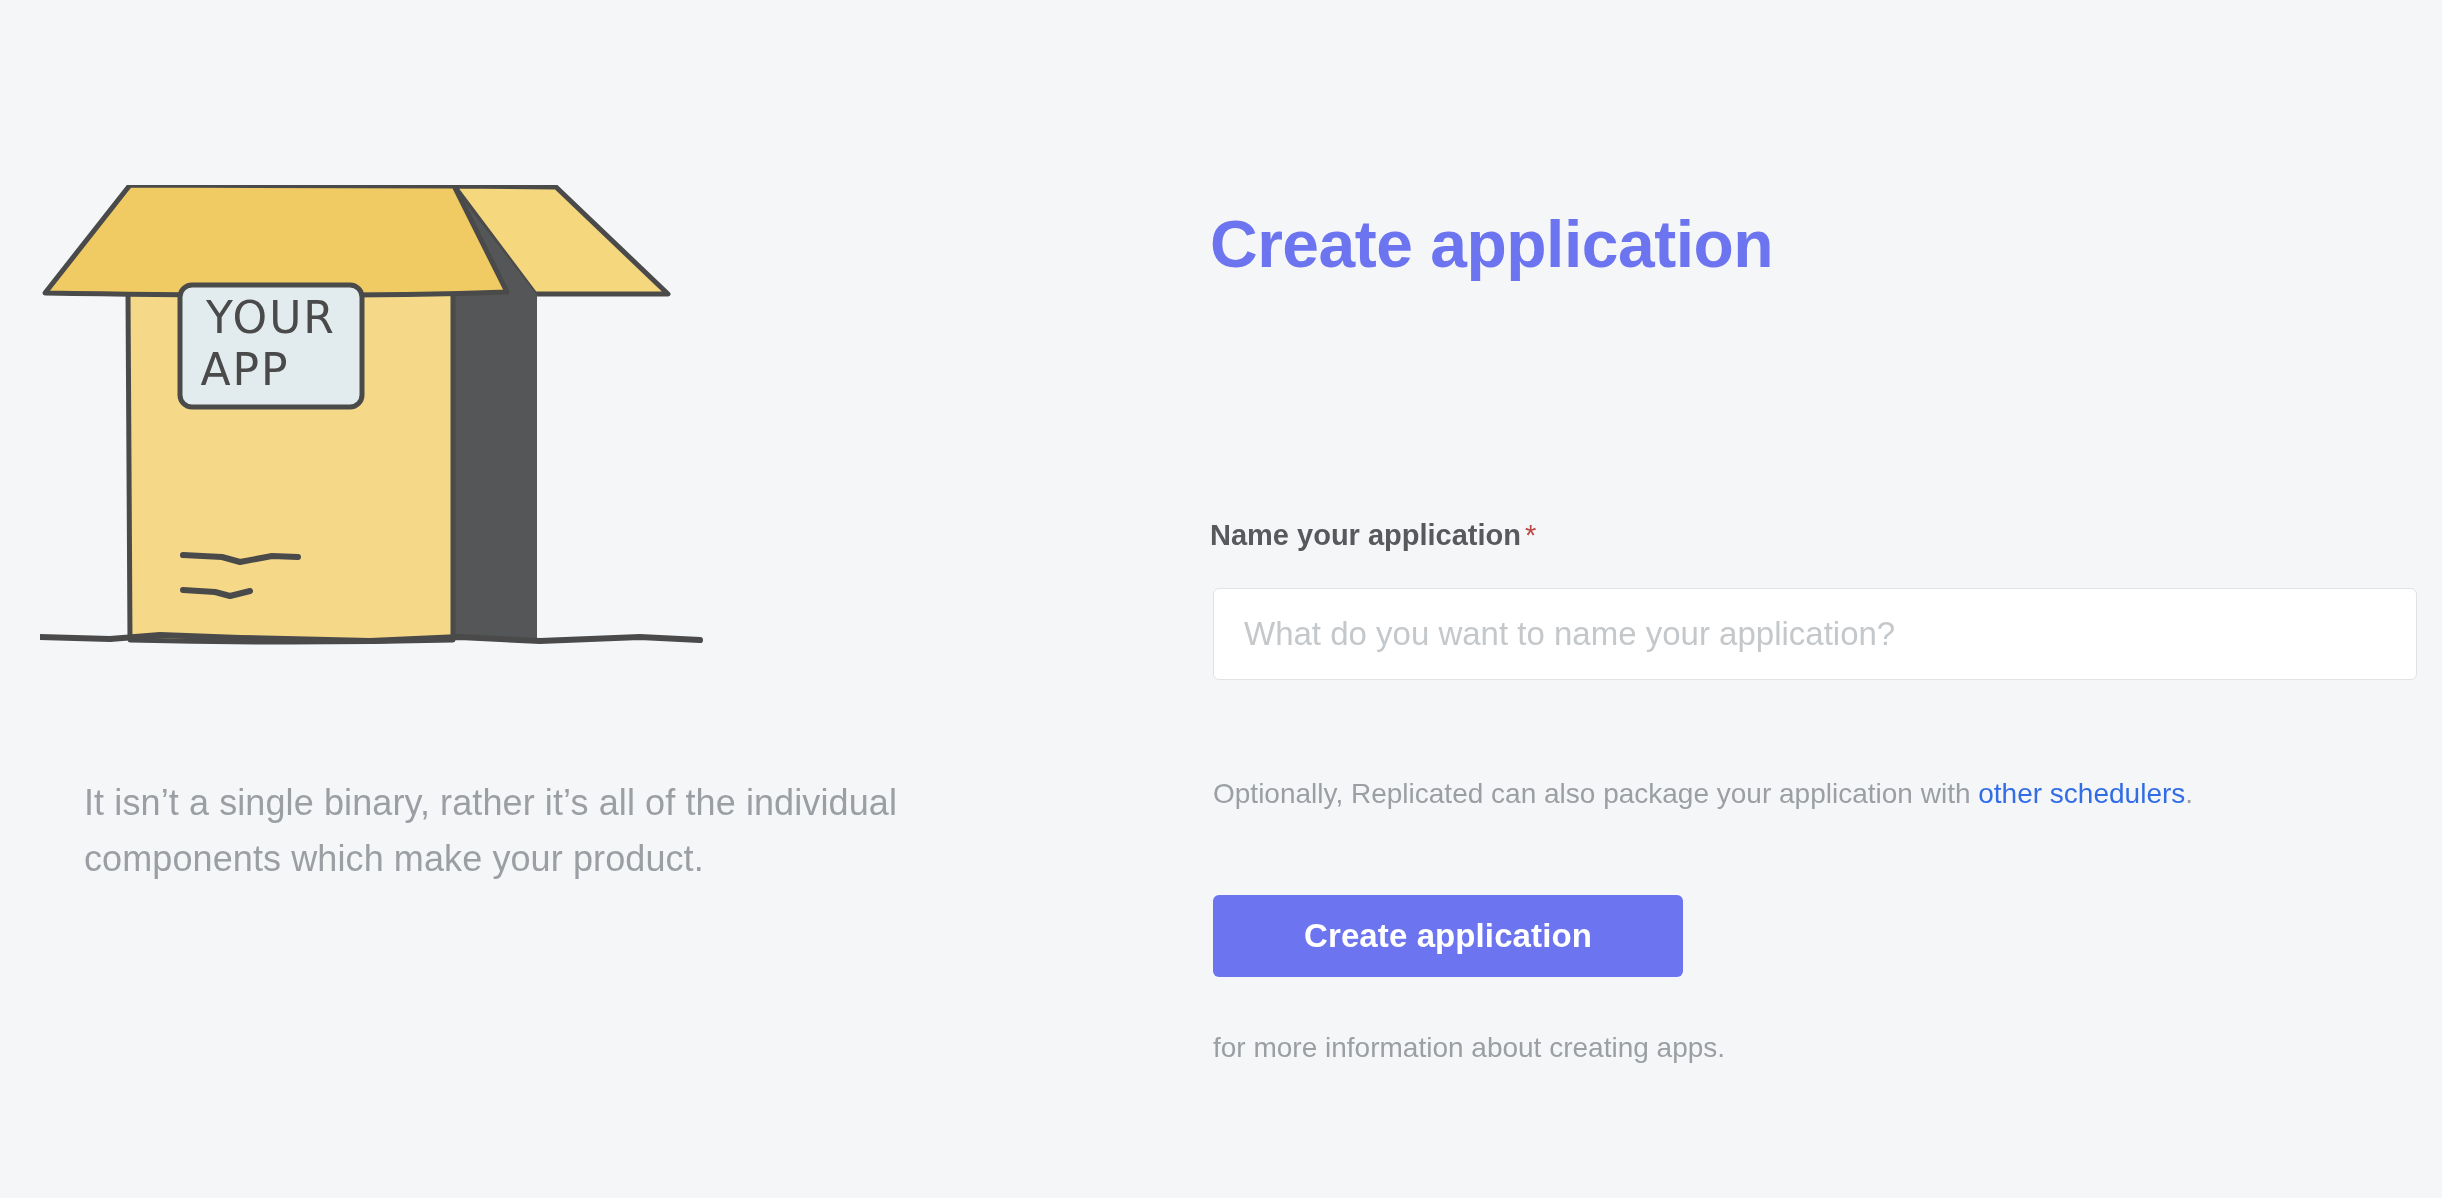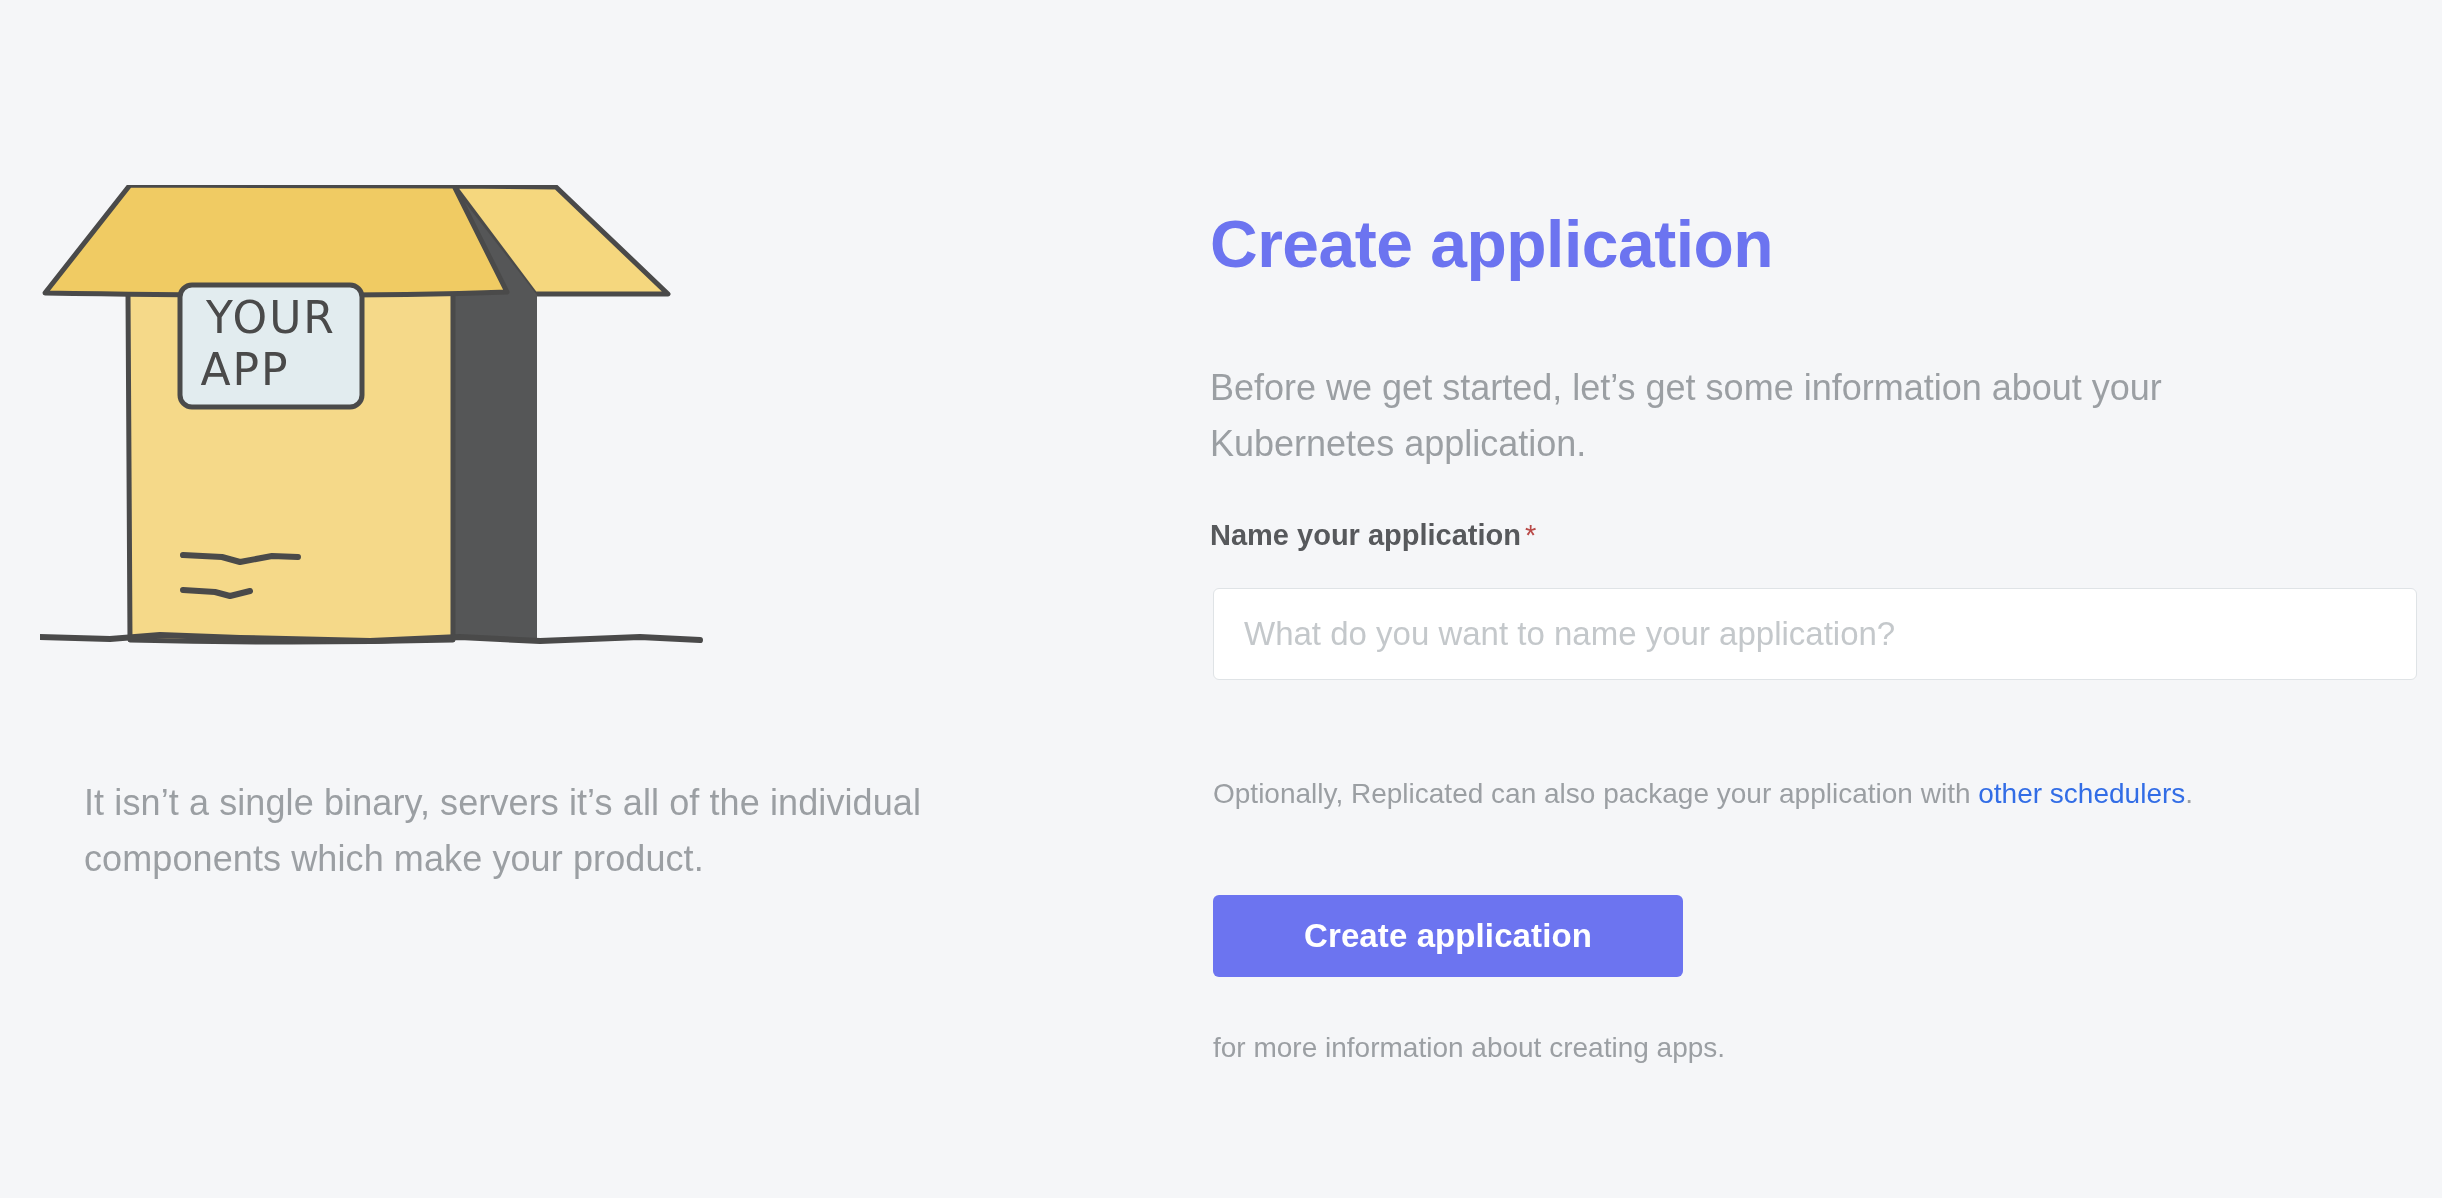--- a/index.html
+++ b/index.html
@@ -192,30 +192,29 @@
 
           <path d="M 0 452 L 70 454 L 120 450 L 200 453 L 330 456 L 420 452 L 500 456 L 600 452 L 660 455" stroke="#4a4a4a" stroke-width="6" fill="none"></path>
         </g>
 
         <text x="231" y="148" text-anchor="middle" font-family="DejaVu Sans, sans-serif" font-size="44" fill="#4a4a4a" letter-spacing="2">YOUR</text>
         <text x="205" y="200" text-anchor="middle" font-family="DejaVu Sans, sans-serif" font-size="44" fill="#4a4a4a" letter-spacing="2">APP</text>
       </svg>
     </div>
 
     <div class="left-text">
-      <p class="left-para">It isn’t a single binary, servers it’s all of the individual components which make your product.</p>
+      <p class="left-para">It isn’t a single binary, rather it’s all of the individual components which make your product.</p>
     </div>
 
   </div>
 
   <div class="right-col">
 
     <h1 class="title">Create application</h1>
 
-    <p class="subtitle">Before we get started, let’s get some information about your Kubernetes application.</p>
 
     <div class="field-label">
       <span>Name your application</span><span class="req-star">*</span>
     </div>
 
     <input class="name-input" type="text" placeholder="What do you want to name your application?" style="">
 
     <div class="optional-line">
       <span>Optionally, Replicated can also package your application with </span><a class="link" href="#">other schedulers</a><span>.</span>
     </div>

